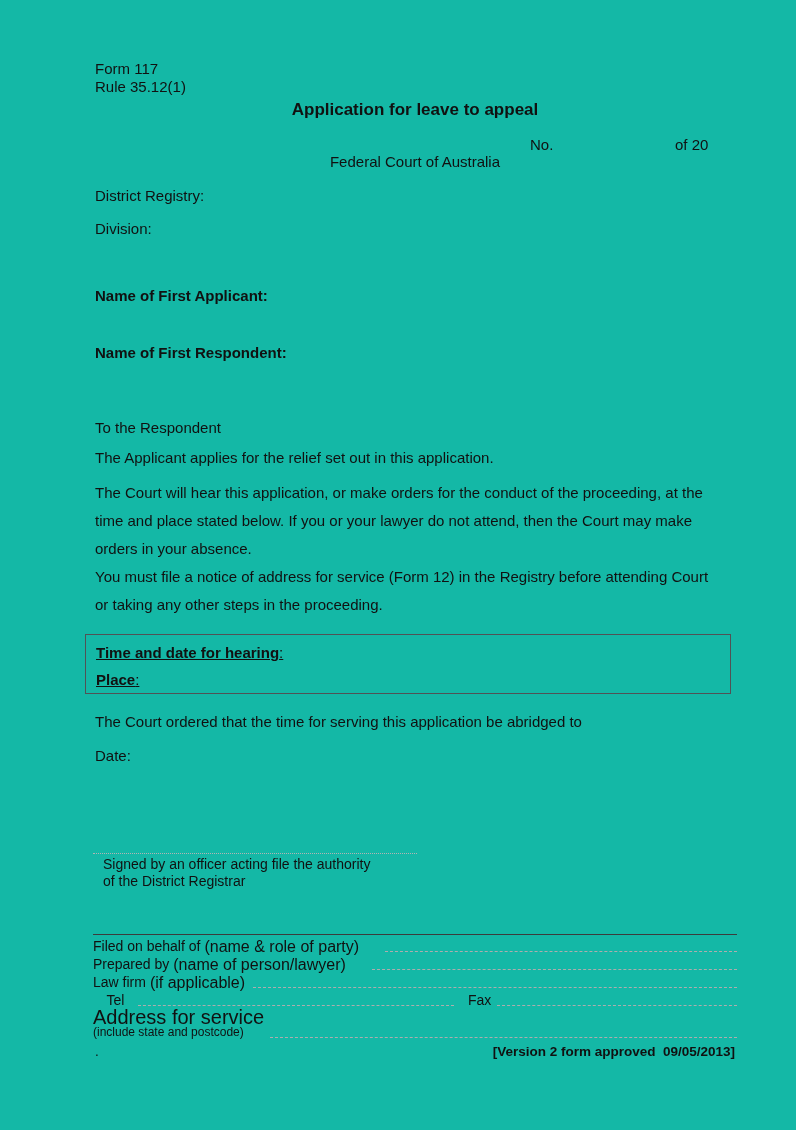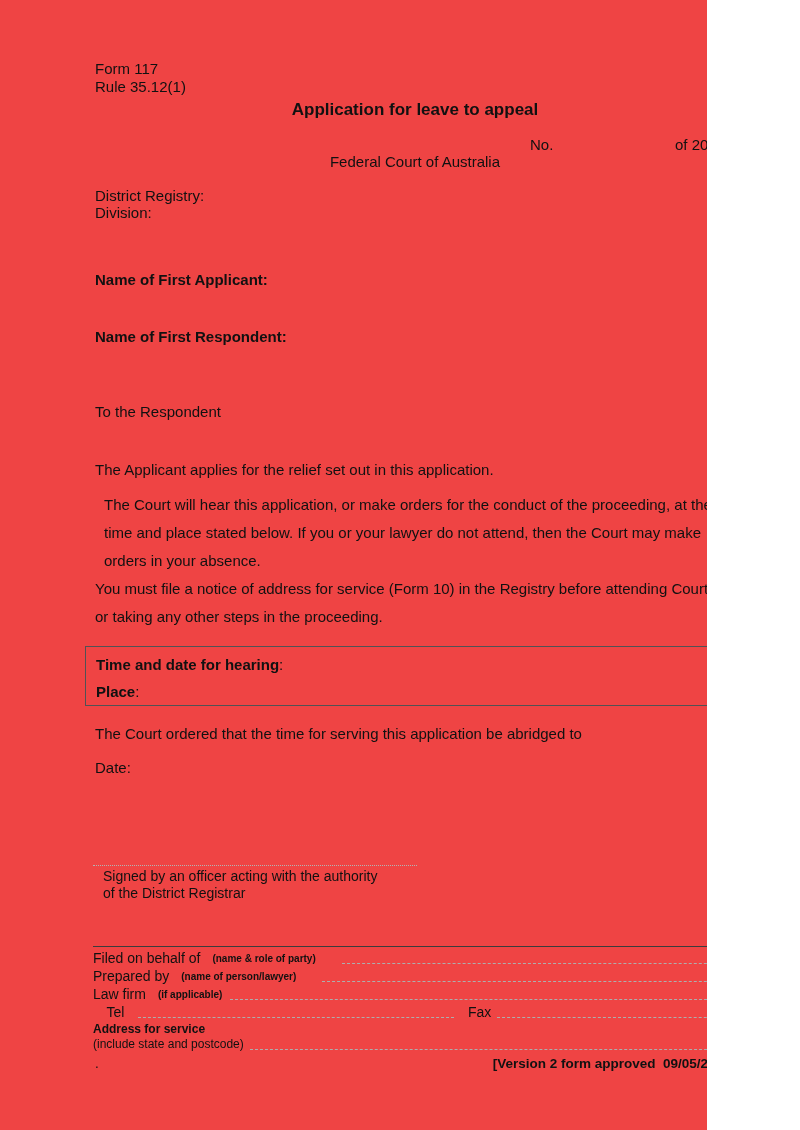--- a/index.html
+++ b/index.html
@@ -1,20 +1,20 @@
 <!DOCTYPE html>
 <html><head>
 <meta charset="utf-8">
 <style>
   html, body { margin: 0; padding: 0; background: #ffffff; }
   .page {
     position: relative;
-    width: 707px;
+    width: 796px;
     height: 1130px;
-    background: #ef4444;
+    background: #14b8a6;
     color: #111;
     font-family: "Liberation Sans", "DejaVu Sans", sans-serif;
     font-size: 15px;
     overflow: hidden;
   }
   .content {
     position: absolute;
     left: 95px;
     top: 0;
     width: 640px;
@@ -31,37 +31,38 @@
     text-align: center;
     line-height: 20px;
   }
 
   .no-row { position: relative; height: 17px; margin-top: 16px; line-height: 17px; }
   .no-label { position: absolute; left: 435px; }
   .no-of    { position: absolute; left: 580px; }
 
   .court      { margin-top: 0; text-align: center; }
   .registry   { margin-top: 17px; }
-  .division   { }
+  .division   { margin-top: 16px; }
   .applicant  { margin-top: 50px; }
   .respondent { margin-top: 40px; }
   .to-resp    { margin-top: 58px; }
 
   .para { width: 622px; line-height: 28px; margin: 0; }
-  .p1 { margin-top: 36px; }
-  .p2 { margin-top: 7px; margin-left: 9px; }
+  .p1 { margin-top: 8px; }
+  .p2 { margin-top: 7px; }
   .p3 { margin-top: 0; }
 
   .hearing-box {
     box-sizing: border-box;
     margin-top: 15px;
     margin-left: -10px;
     width: 646px;
     border: 1px solid #515255;
     padding: 9px 10px 5px 10px;
+    text-decoration: underline;
   }
   .hb-line { line-height: 17px; }
   .hb-2 { margin-top: 10px; }
 
   .ordered { margin-top: 19px; }
   .date    { margin-top: 17px; }
 
   .signature {
     margin-top: 89px;
     margin-left: -2px;
@@ -75,38 +76,38 @@
   .footer {
     margin-top: 44px;
     margin-left: -2px;
     width: 644px;
     border-top: 1px solid #3c3c3c;
     padding-top: 1px;
     font-size: 14px;
   }
   .f-row { display: flex; align-items: flex-end; height: 18px; }
   .f-label { white-space: pre; line-height: 16px; }
-  .f-hint  { font-size: 10px; padding-left: 12px; line-height: 14px; font-weight: bold; }
+  .f-hint  { font-size: 16px; padding-left: 4px; line-height: 14px; }
   .dots {
     flex: 1;
     border-bottom: 1px dashed #adadad;
     margin-bottom: 2px;
     height: 0;
   }
   .dots-m26 { margin-left: 26px; }
   .dots-m8  { margin-left: 8px; }
   .dots-m6  { margin-left: 6px; }
   .w45 { flex: 0 0 45px; text-align: center; }
   .w75 { flex: 0 0 75px; }
   .dots-tel { flex: 0 0 316px; }
   .fax-label { margin-left: 14px; padding-right: 6px; white-space: pre; line-height: 16px; }
 
   .addr-row { display: flex; align-items: flex-end; margin-top: 1px; }
   .addr-labels { line-height: 15px; }
-  .addr-main { font-weight: bold; font-size: 12px; line-height: 16px; }
+  .addr-main { font-weight: normal; font-size: 20px; line-height: 16px; }
   .addr-hint { font-size: 12px; line-height: 15px; }
 
   .bottom-row {
     display: flex;
     justify-content: space-between;
     align-items: baseline;
     margin-top: 4px;
     font-size: 13.5px;
     line-height: 16px;
   }
@@ -134,32 +135,32 @@
     <div class="line registry">District Registry:</div>
     <div class="line division">Division:</div>
 
     <div class="line bold applicant">Name of First Applicant:</div>
     <div class="line bold respondent">Name of First Respondent:</div>
 
     <div class="line to-resp">To the Respondent</div>
 
     <p class="para p1">The Applicant applies for the relief set out in this application.</p>
     <p class="para p2">The Court will hear this application, or make orders for the conduct of the proceeding, at the time and place stated below. If you or your lawyer do not attend, then the Court may make orders in your absence.</p>
-    <p class="para p3">You must file a notice of address for service (Form 10) in the Registry before attending Court or taking any other steps in the proceeding.</p>
+    <p class="para p3">You must file a notice of address for service (Form 12) in the Registry before attending Court or taking any other steps in the proceeding.</p>
 
     <div class="hearing-box">
       <div class="hb-line"><b>Time and date for hearing</b><span>:</span></div>
       <div class="hb-line hb-2"><b>Place</b><span>:</span></div>
     </div>
 
     <div class="line ordered">The Court ordered that the time for serving this application be abridged to</div>
     <div class="line date">Date:</div>
 
     <div class="signature">
-      <div>Signed by an officer acting with the authority</div>
+      <div>Signed by an officer acting file the authority</div>
       <div>of the District Registrar</div>
     </div>
 
     <div class="footer">
       <div class="f-row">
         <span class="f-label">Filed on behalf of</span>
         <span class="f-hint">(name &amp; role of party)</span>
         <span class="dots dots-m26"></span>
       </div>
       <div class="f-row">

